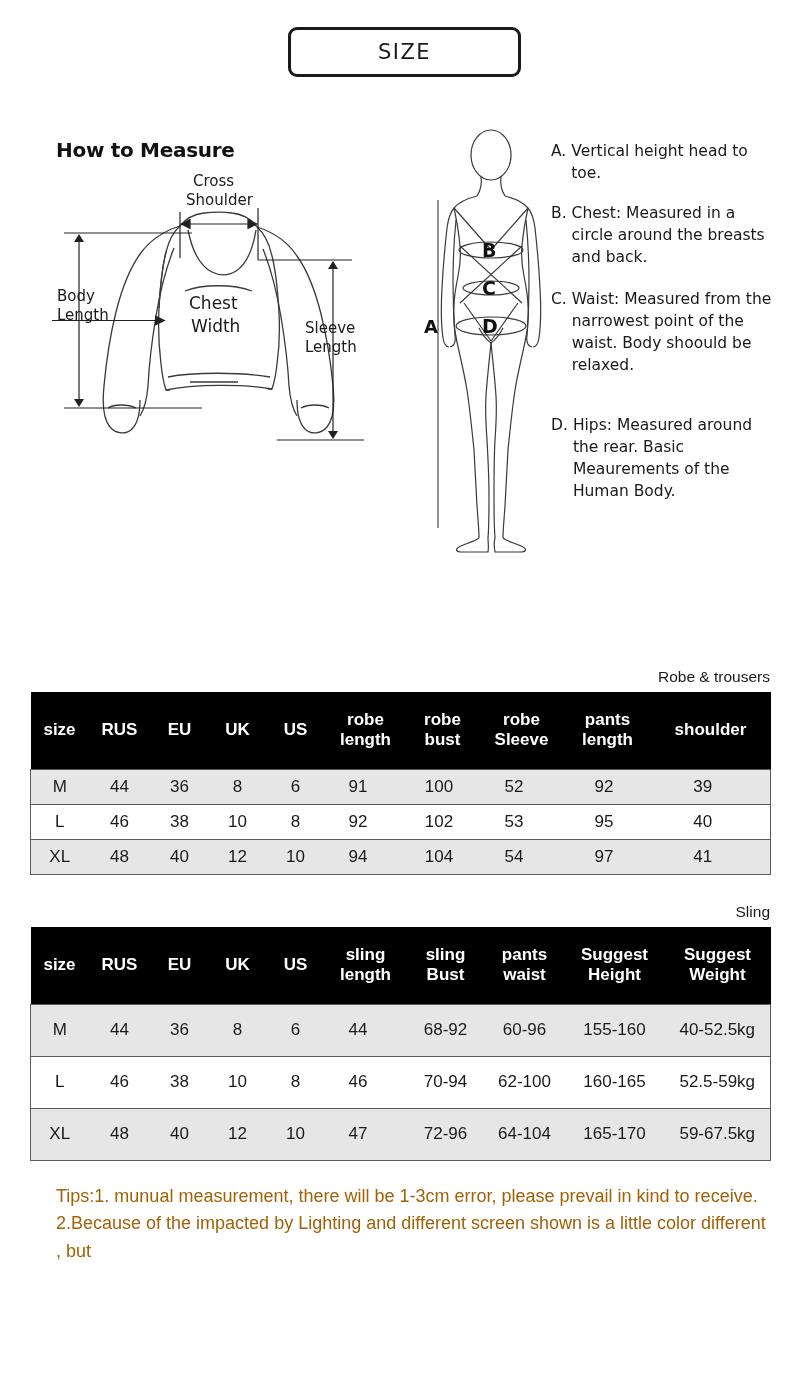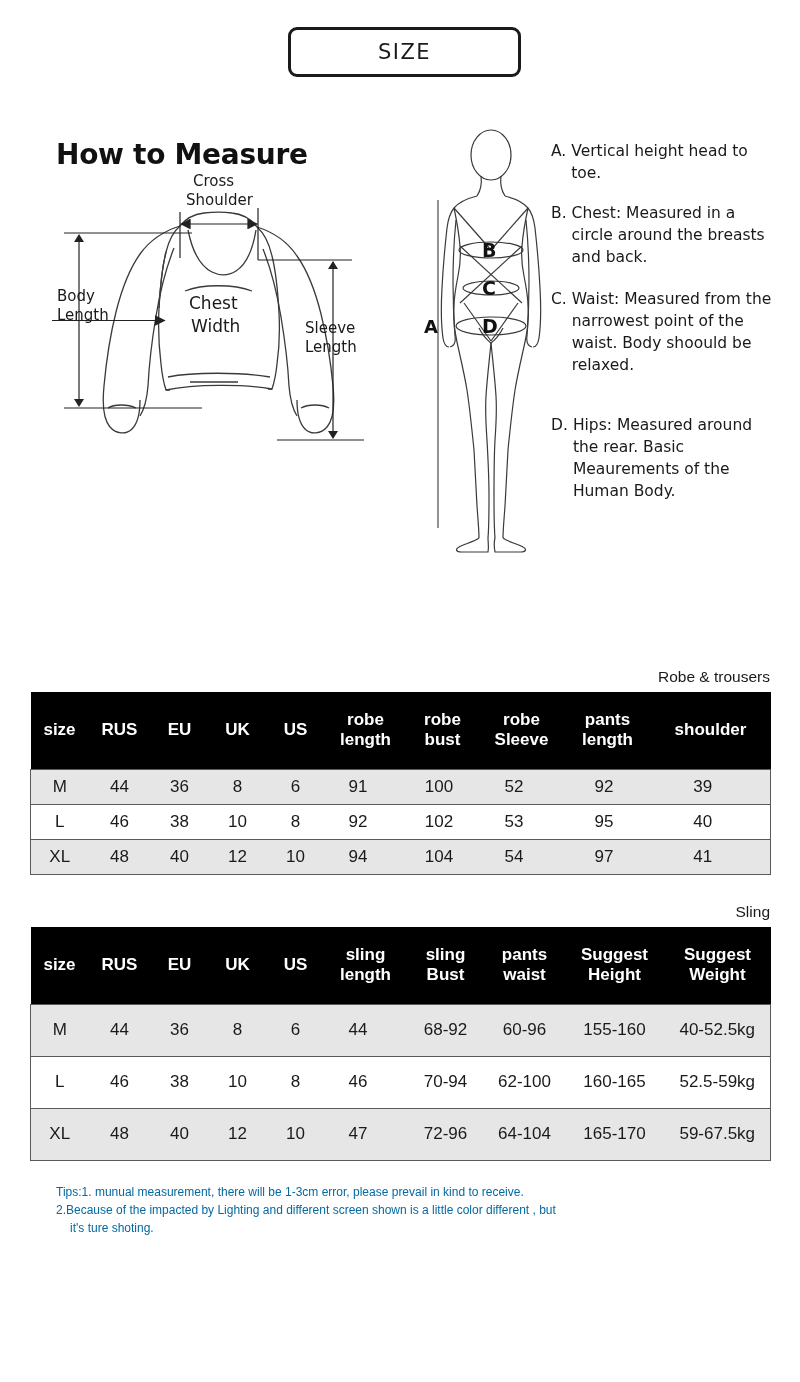--- a/index.html
+++ b/index.html
@@ -35,21 +35,21 @@
     letter-spacing: 1.5px;
     color: #1a1a1a;
     font-family: "DejaVu Sans", sans-serif;
   }
 
   
   .how-to-measure {
     position: absolute;
     left: 56px;
     top: 138px;
-    font-size: 28px;
+    font-size: 20px;
     font-weight: bold;
     letter-spacing: -0.3px;
     color: #111;
     font-family: "DejaVu Sans", sans-serif;
   }
 
   
   .sweater-wrap {
     position: absolute;
     left: 52px;
@@ -155,23 +155,23 @@
   
   .sz-table td.nudge { padding-right: 16px; }
   .sz-table td.nudge-sm { padding-right: 8px; }
 
   
   .tips {
     position: absolute;
     left: 56px;
     top: 1183px;
     width: 716px;
-    font-size: 12px;
+    font-size: 18px;
     line-height: 1.52;
-    color: #0369a1;
+    color: #a16207;
     font-family: "Liberation Sans", sans-serif;
   }
   .tips p { margin: 0; }
   .tips .l2 { text-indent: 0; }
   .tips .l3 { padding-left: 14px; }
 </style>
 </head>
 <body>
 
 <div class="size-box">
@@ -543,14 +543,13 @@
         <td>165-170</td>
         <td class="cell-small">59-67.5kg</td>
       </tr>
     </tbody>
   </table>
 </div>
 
 <div class="tips">
   <p>Tips:1. munual measurement, there will be 1-3cm error, please prevail in kind to receive.</p>
   <p class="l2">2.Because of the impacted by Lighting and different screen shown is a little color different , but</p>
-  <p class="l3">it's ture shoting.</p>
 </div>
 
 </body></html>

